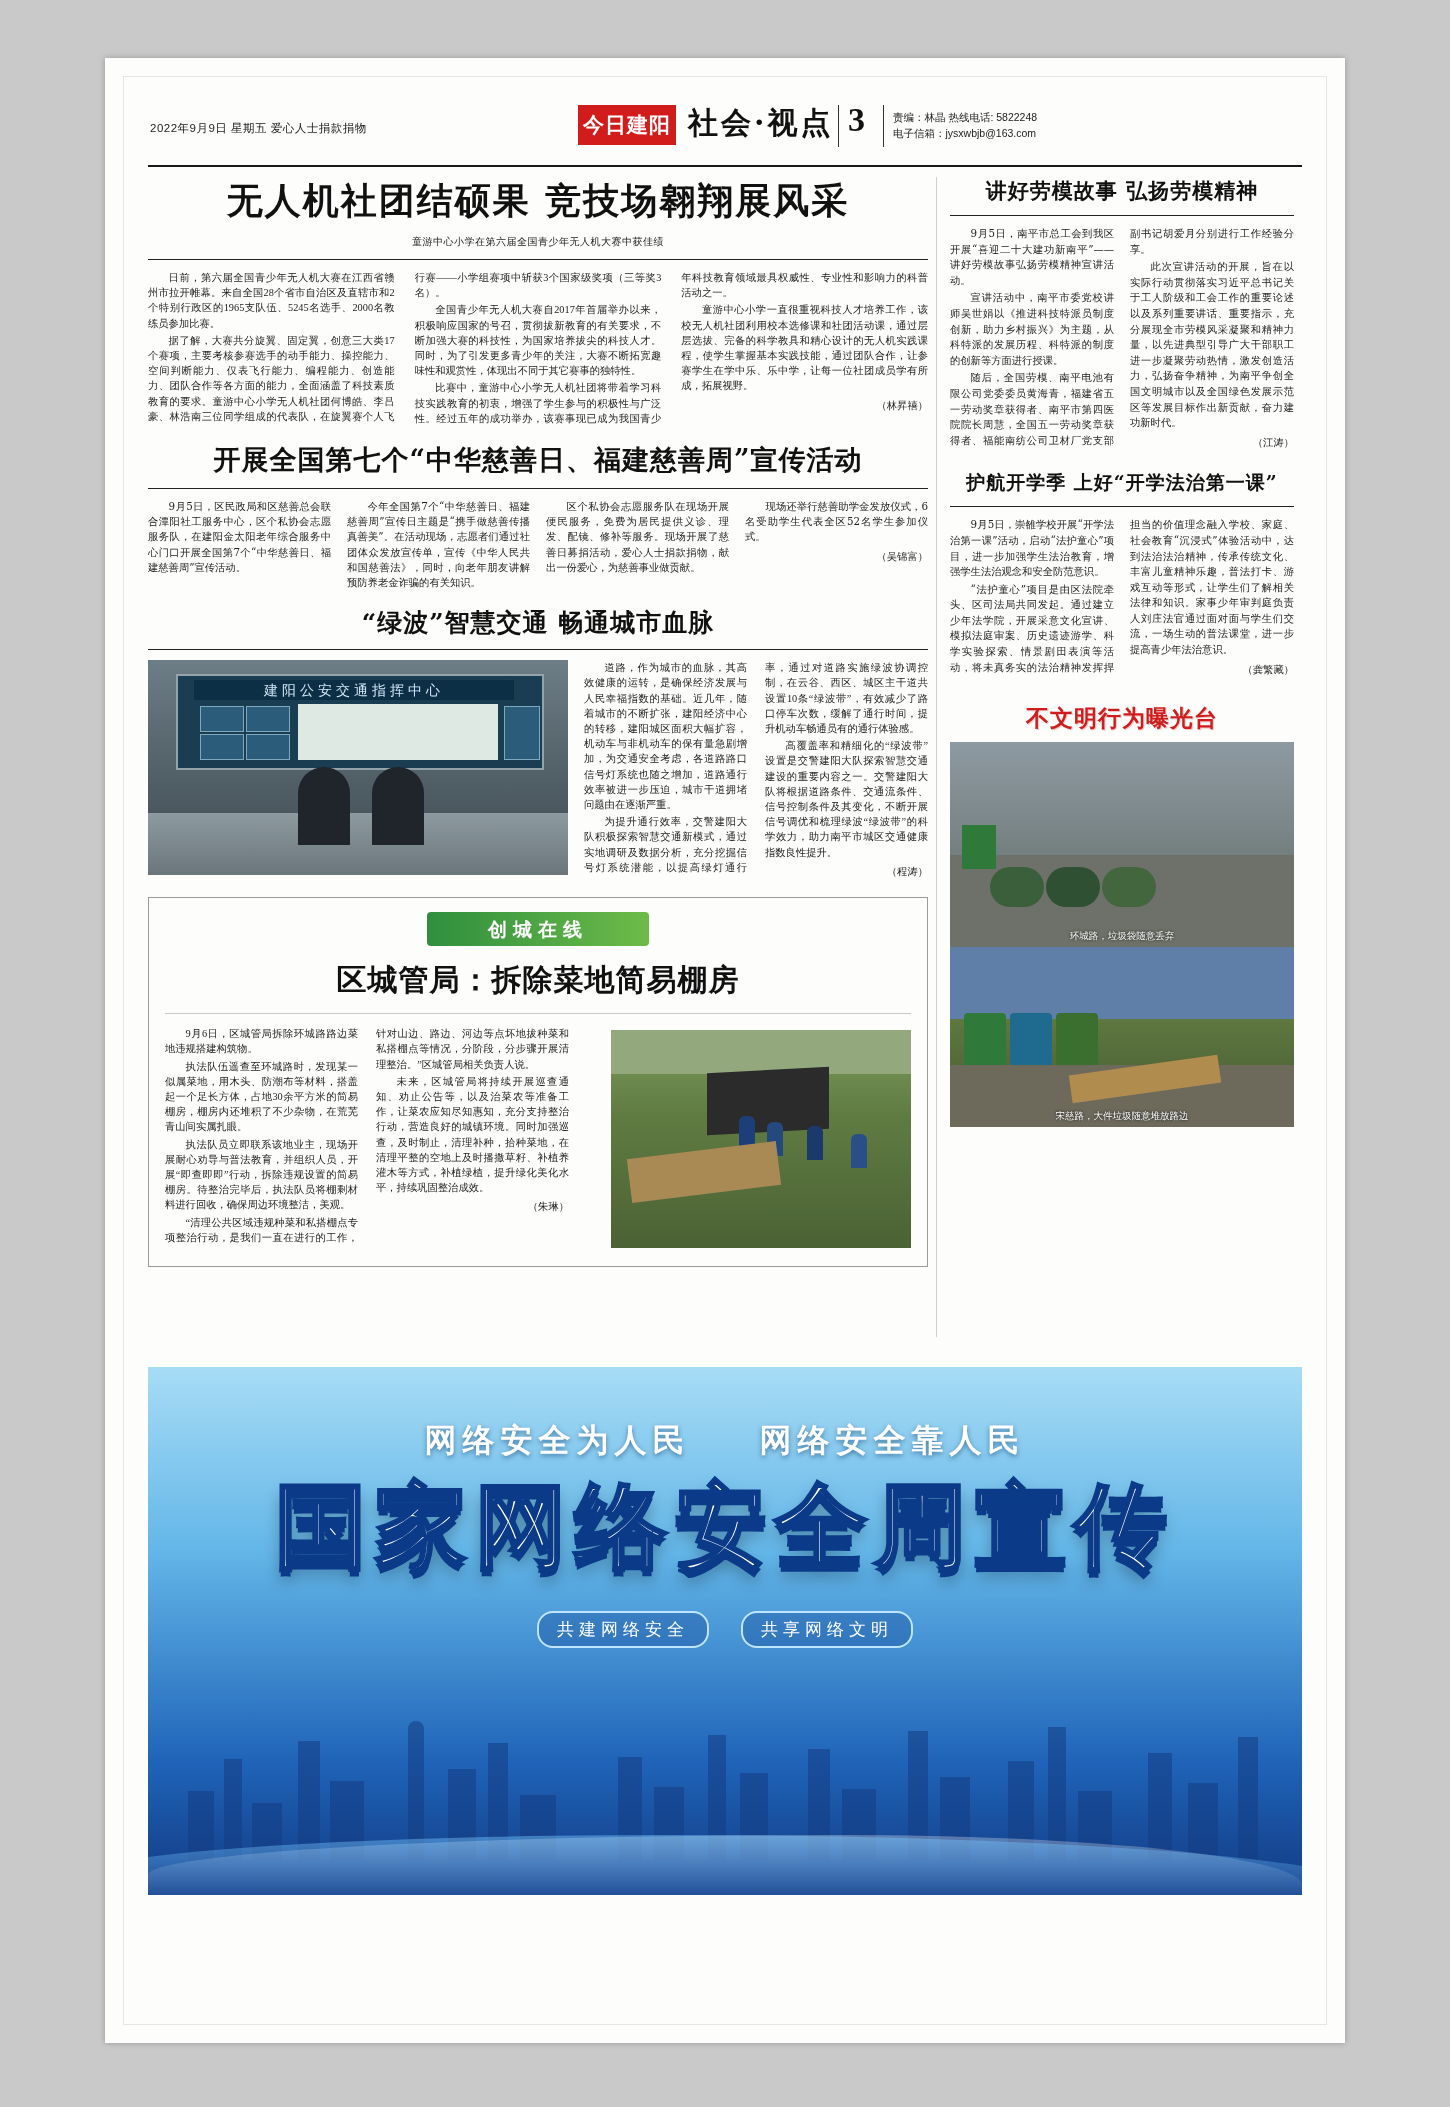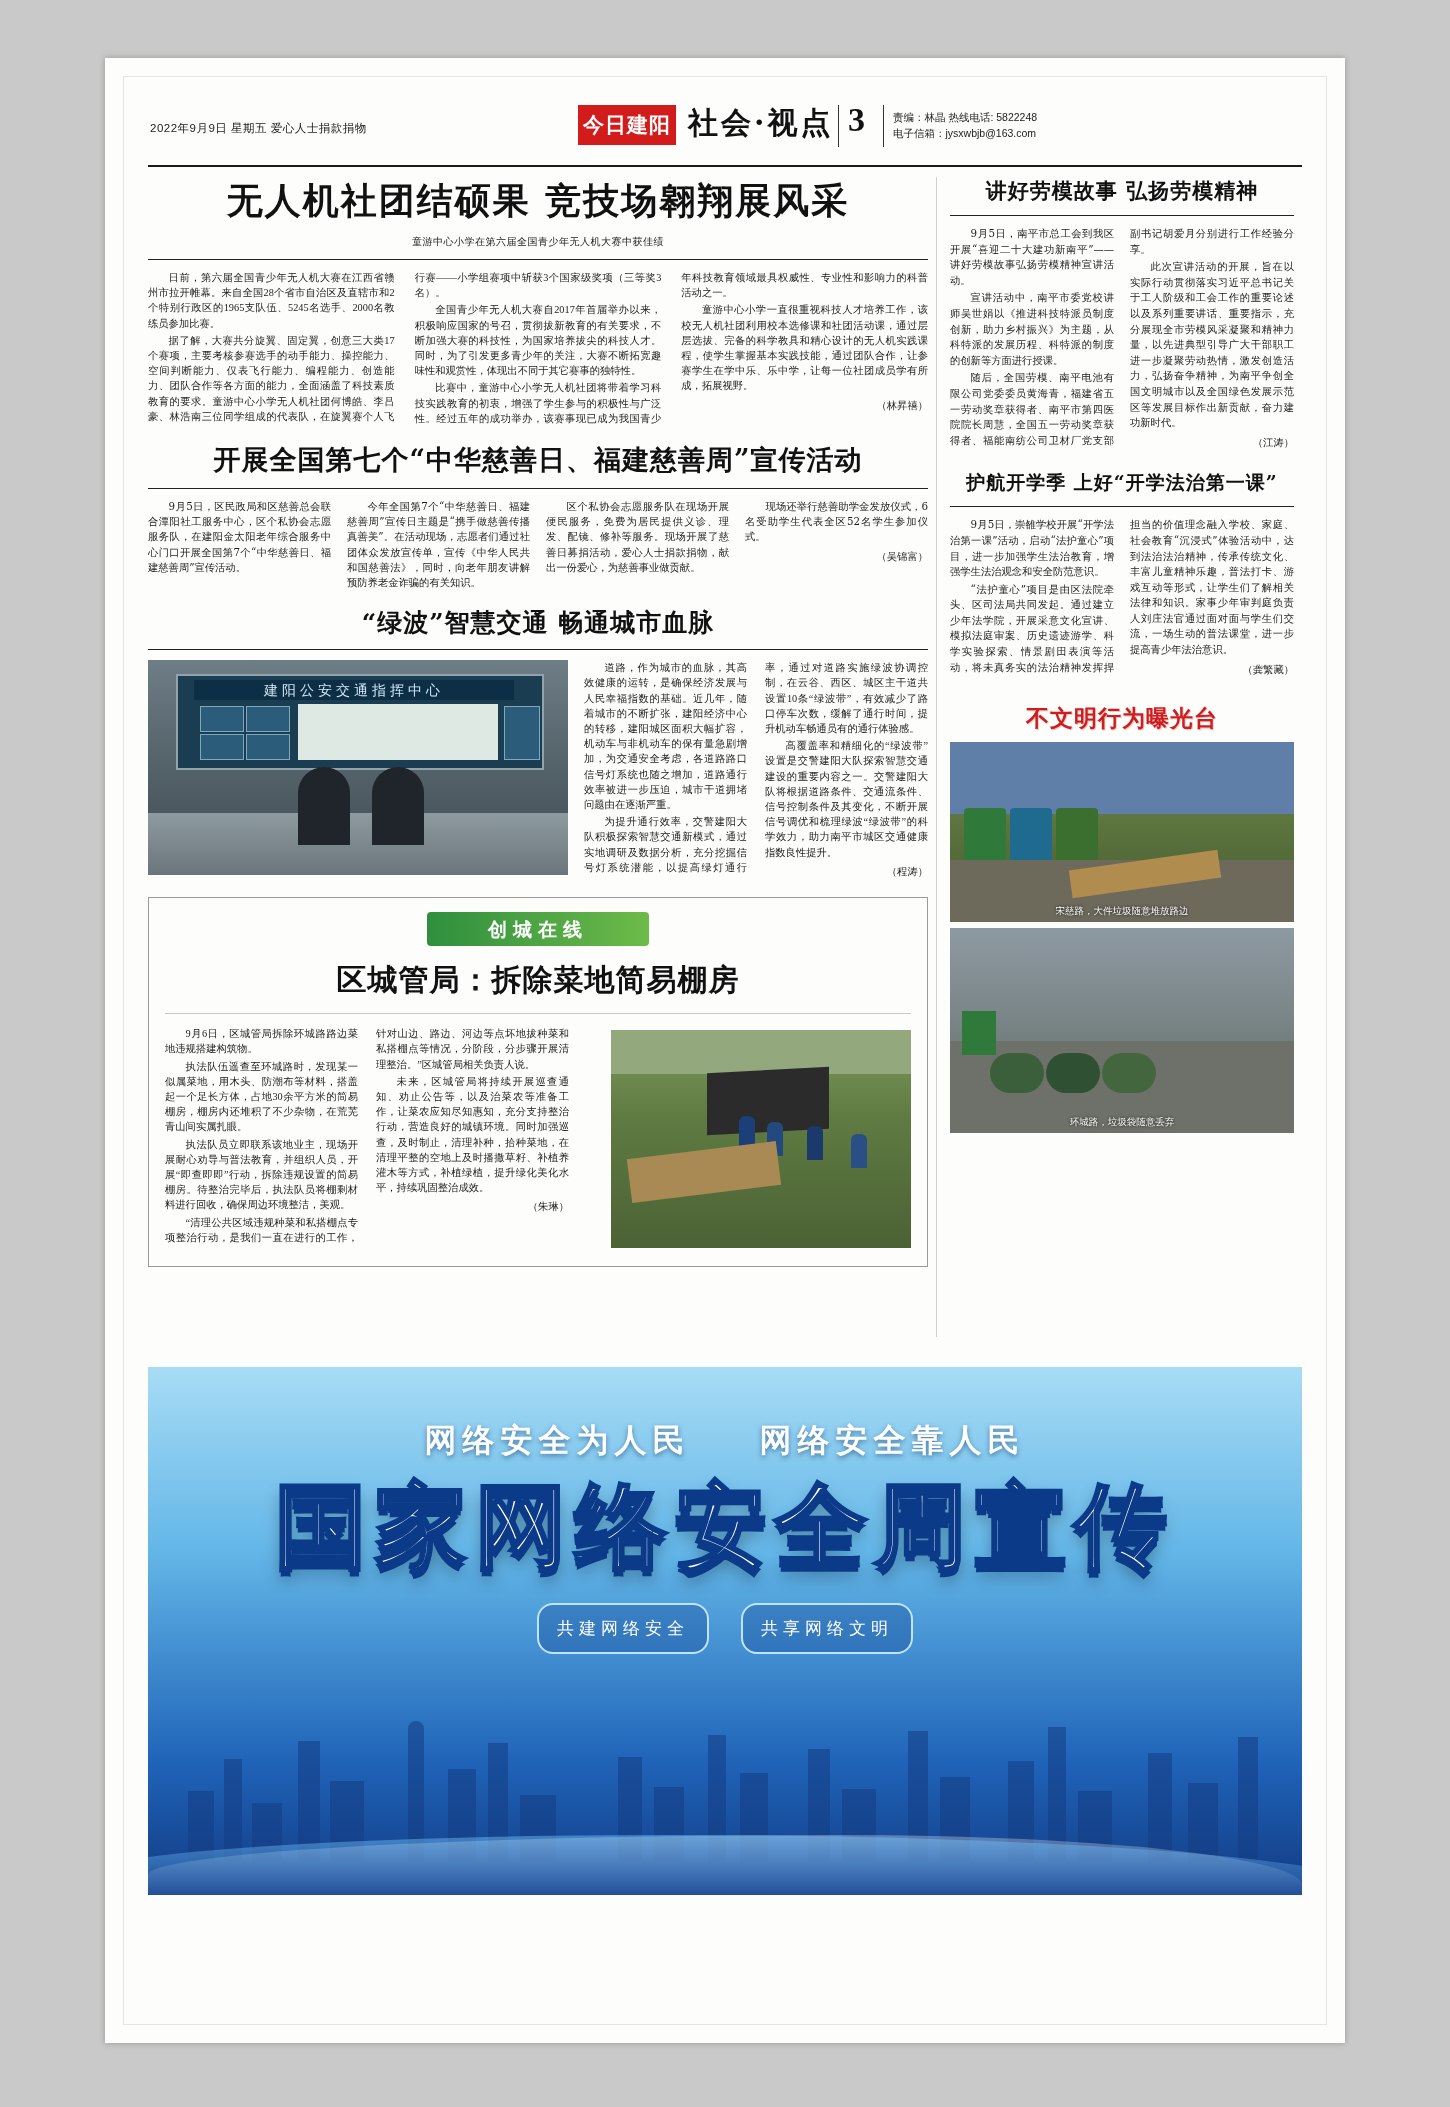--- a/index.html
+++ b/index.html
@@ -168,21 +168,21 @@
     font-family:"DejaVu Serif", serif;
     color:#ffffff;
     -webkit-text-stroke:3px #0b3b88;
     text-shadow:0 6px 0 #0b3b88, 0 10px 16px rgba(0,0,0,.35);
     line-height:110px;
   }
   .ad-tags{
     position:absolute;top:232px;left:0;right:0;text-align:center;
   }
   .ad-tag{
-    display:inline-block;margin:4px 14px;padding:12px 18px;border-radius:16px;
+    display:inline-block;margin:12px 14px;padding:5px 18px;border-radius:16px;
     border:2px solid #bfe4ff;color:#fff;font-size:17px;letter-spacing:5px;
     font-family:"DejaVu Serif", serif;background:rgba(16,70,150,.35);
   }
   .skyline{
     position:absolute;left:0;bottom:0;width:100%;height:210px;
   }
   .bldg{position:absolute;bottom:34px;background:rgba(20,60,130,.55);}
   .wave{position:absolute;left:0;bottom:0;width:100%;height:60px;
     background:linear-gradient(180deg,rgba(255,255,255,.30),rgba(255,255,255,.04));
     border-top-left-radius:60% 40px;border-top-right-radius:40% 50px;}
@@ -315,37 +315,37 @@
         <p class="para">9月5日，崇雒学校开展“开学法治第一课”活动，启动“法护童心”项目，进一步加强学生法治教育，增强学生法治观念和安全防范意识。</p>
         <p class="para">“法护童心”项目是由区法院牵头、区司法局共同发起。通过建立少年法学院，开展采意文化宣讲、模拟法庭审案、历史遗迹游学、科学实验探索、情景剧田表演等活动，将未真务实的法治精神发挥捍担当的价值理念融入学校、家庭、社会教育“沉浸式”体验活动中，达到法治法治精神，传承传统文化、丰富儿童精神乐趣，普法打卡、游戏互动等形式，让学生们了解相关法律和知识。家事少年审判庭负责人刘庄法官通过面对面与学生们交流，一场生动的普法课堂，进一步提高青少年法治意识。</p>
         <p class="para"></p>
         <div class="byline">（龚繁藏）</div>
       </div>
     </div>
 
     <div style="margin-top:26px;">
       <div class="expose-title">不文明行为曝光台</div>
 
+      <div class="photo pic-street">
+        <div class="st-road"></div>
+        <div class="st-bag" style="left:40px;"></div>
+        <div class="st-bag" style="left:96px;background:#2f5033;"></div>
+        <div class="st-bag" style="left:152px;background:#44663f;"></div>
+        <div style="position:absolute;left:12px;bottom:78px;width:34px;height:44px;background:#2f7a3a;"></div>
+        <div class="cap">环城路，垃圾袋随意丢弃</div>
+      </div>
+
       <div class="photo pic-trash">
         <div class="tb-wall"></div>
         <div class="tb-bin" style="left:14px;background:#2f7a3a;"></div>
         <div class="tb-bin" style="left:60px;background:#1f6b8f;"></div>
         <div class="tb-bin" style="left:106px;background:#3a6f2f;"></div>
         <div class="tb-ground"></div>
         <div style="position:absolute;left:120px;bottom:34px;width:150px;height:28px;background:#b08c4f;transform:rotate(-8deg);"></div>
         <div class="cap">宋慈路，大件垃圾随意堆放路边</div>
-      </div>
-
-      <div class="photo pic-street">
-        <div class="st-road"></div>
-        <div class="st-bag" style="left:40px;"></div>
-        <div class="st-bag" style="left:96px;background:#2f5033;"></div>
-        <div class="st-bag" style="left:152px;background:#44663f;"></div>
-        <div style="position:absolute;left:12px;bottom:78px;width:34px;height:44px;background:#2f7a3a;"></div>
-        <div class="cap">环城路，垃圾袋随意丢弃</div>
       </div>
     </div>
   </div>
 
   <div class="ad">
     <div class="ad-line1">
       <span>网络安全为人民</span>
       <span>网络安全靠人民</span>
     </div>
     <div class="ad-big">国家网络安全周宣传</div>

